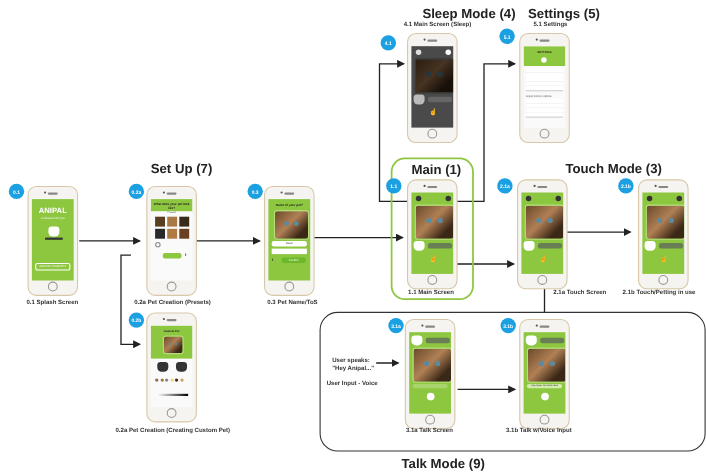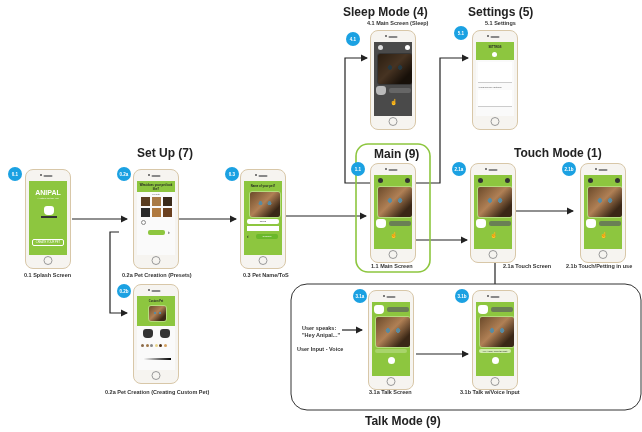--- a/index.html
+++ b/index.html
@@ -57,25 +57,25 @@
   <path d="M342 330 L362 330" class="arrow" marker-end="url(#ah)"></path>
 
   <path d="M416 354 L468 354" class="arrow" marker-end="url(#ah)"></path>
 
   <rect x="356" y="144" width="74" height="128" rx="12" ry="12" fill="none" stroke="#8dc63f" stroke-width="1.6"></rect>
 
   <rect x="291" y="284" width="350" height="126" rx="16" ry="16" fill="none" stroke="#333" stroke-width="1"></rect>
 </svg>
 
 <div class="section-title" style="left:137px;top:146px;">Set Up (7)</div>
-<div class="section-title" style="left:374px;top:147px;">Main (9)</div>
-<div class="section-title" style="left:514px;top:146px;">Touch Mode (1)</div>
+<div class="section-title" style="left:374px;top:147px;">Main (1)</div>
+<div class="section-title" style="left:514px;top:146px;">Touch Mode (3)</div>
 <div class="section-title" style="left:365px;top:414px;">Talk Mode (9)</div>
-<div class="section-title" style="left:343px;top:5px;">Sleep Mode (4)</div>
-<div class="section-title" style="left:468px;top:5px;">Settings (5)</div>
+<div class="section-title" style="left:384px;top:5px;">Sleep Mode (4)</div>
+<div class="section-title" style="left:480px;top:5px;">Settings (5)</div>
 
 <div class="screen-label" style="left:367px;top:20px;">4.1 Main Screen (Sleep)</div>
 <div class="screen-label" style="left:485px;top:20px;">5.1 Settings</div>
 
 <div class="badge" style="left:8px;top:167px;">0.1</div>
 <div class="phone" style="left:25px;top:169px;">
   <div class="cam"></div>
     <div class="spk"></div>
   <div class="scr">
     <div class="abs" style="left:0;right:0;top:8px;text-align:center;color:#fff;font-weight:bold;font-size:7px;">ANIPAL</div>

